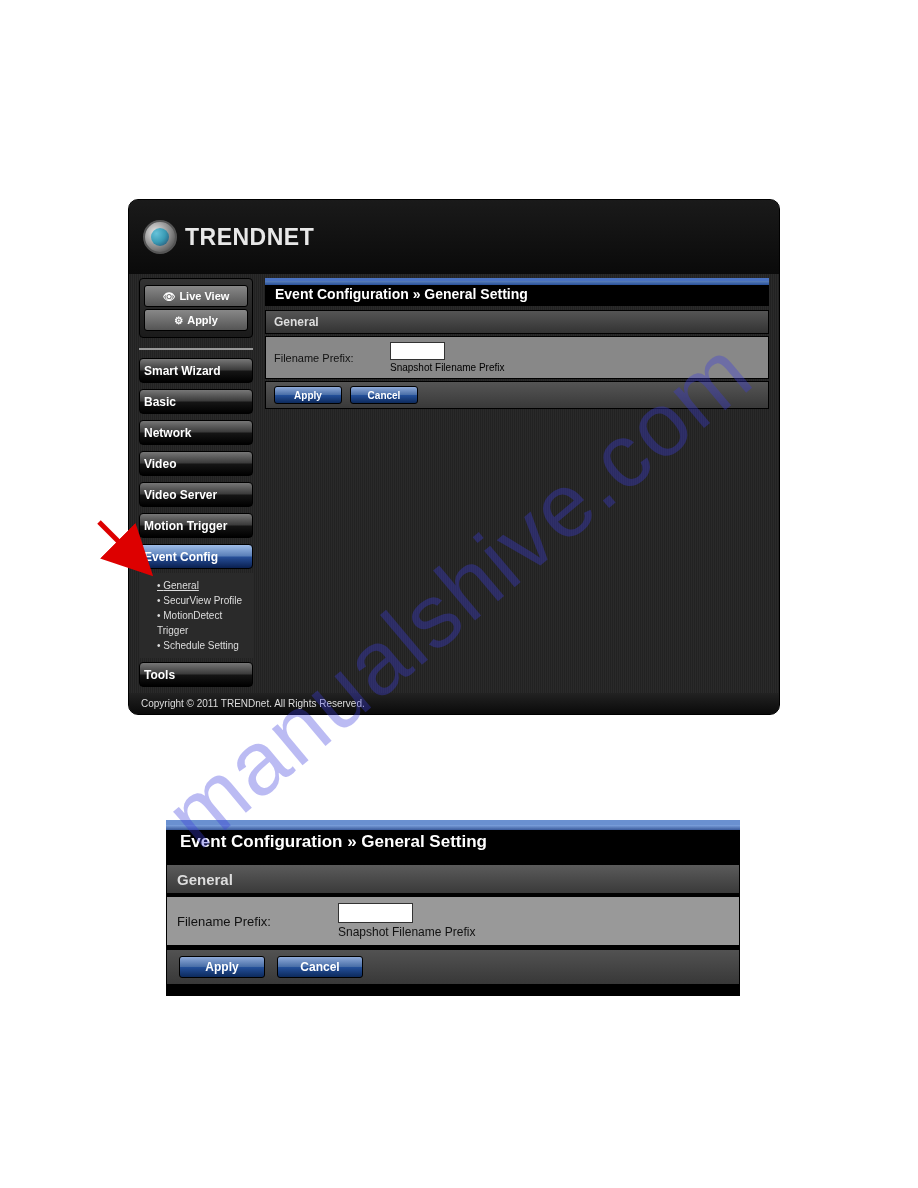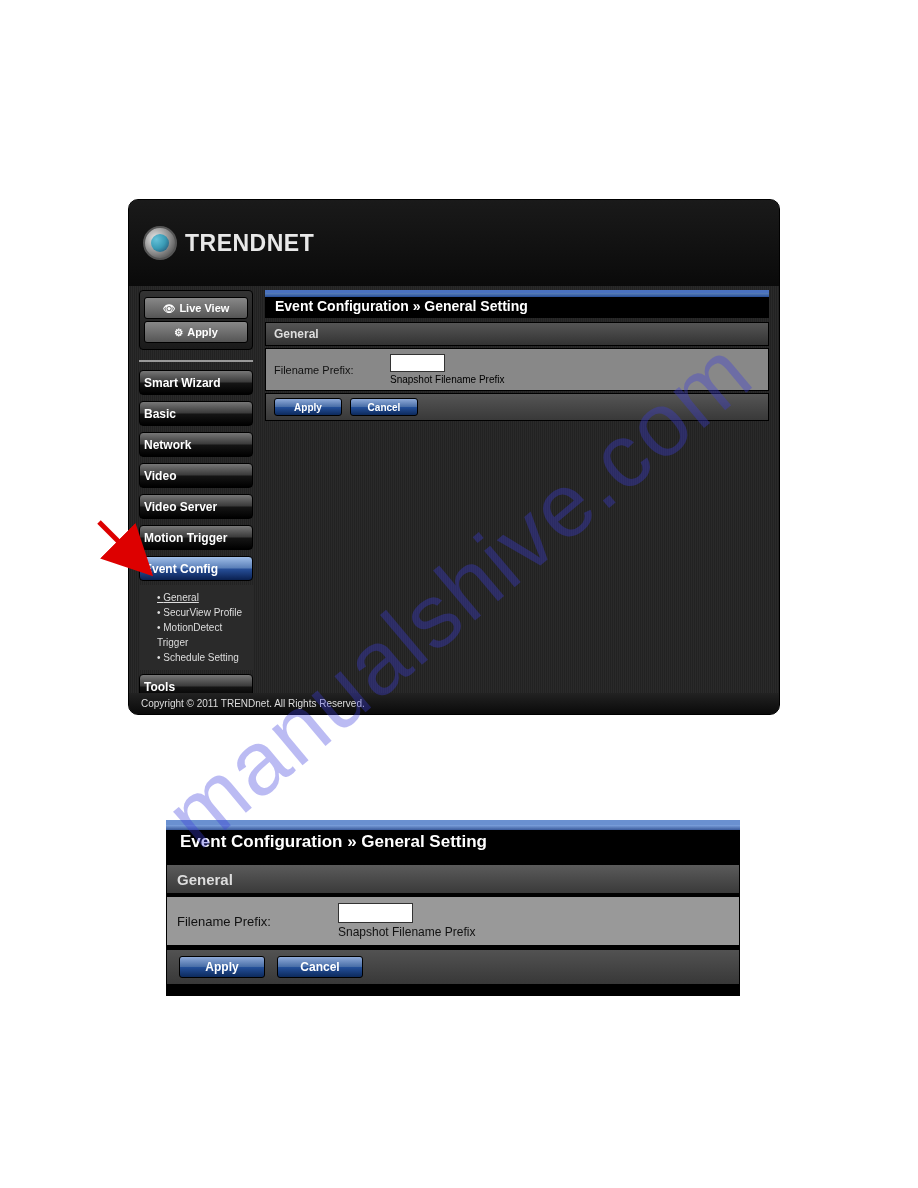--- a/index.html
+++ b/index.html
@@ -36,21 +36,21 @@
     left: 128px;
     width: 652px;
     height: 516px;
     background: repeating-linear-gradient(90deg, #2a2a2a, #2a2a2a 1px, #222 1px, #222 2px);
     border-radius: 10px;
     border: 1px solid #000;
     overflow: hidden;
   }
 
   .panel-header {
-    height: 86px;
+    height: 74px;
     display: flex;
     align-items: center;
     justify-content: space-between;
     padding: 0 14px;
     background: linear-gradient(#1a1a1a, #0a0a0a);
   }
 
   .logo-area { display: flex; align-items: center; gap: 8px; }
   .logo-circle {
     width: 34px; height: 34px; border-radius: 50%;

